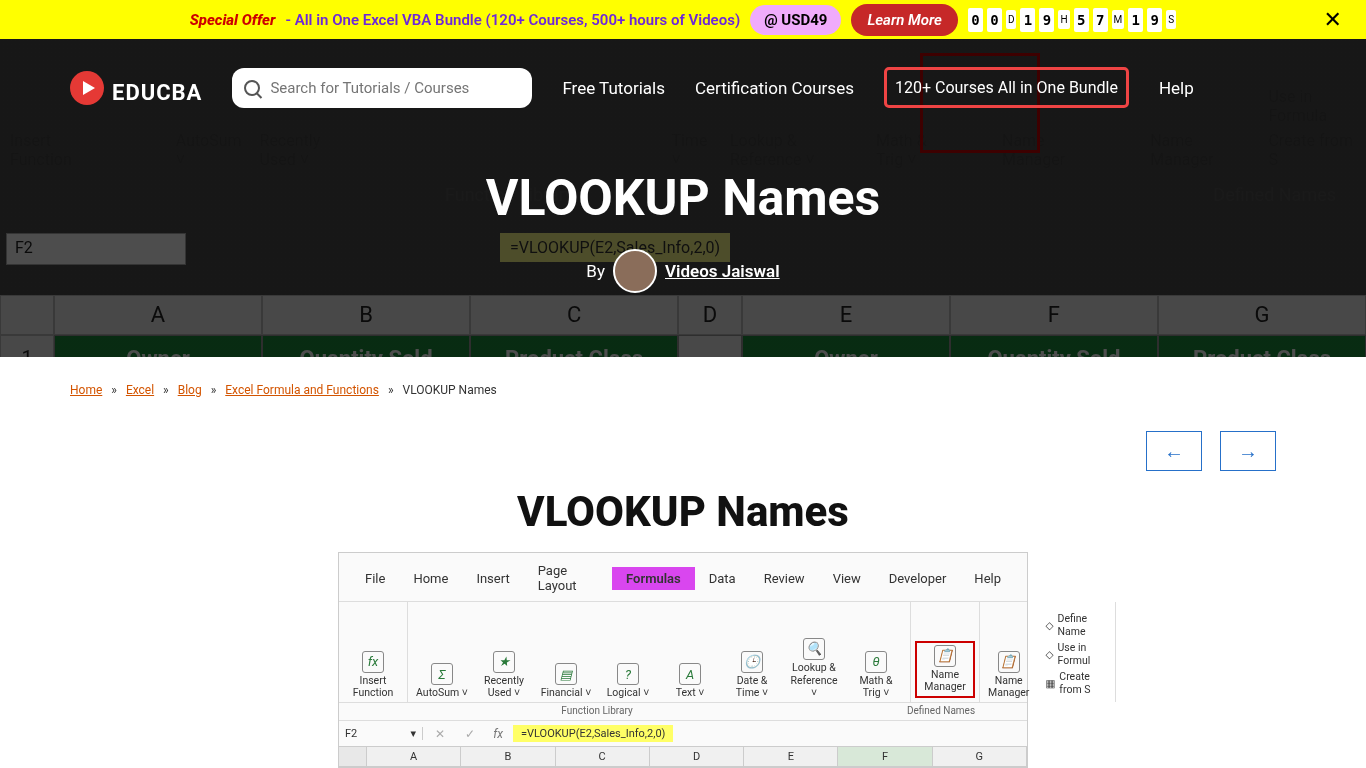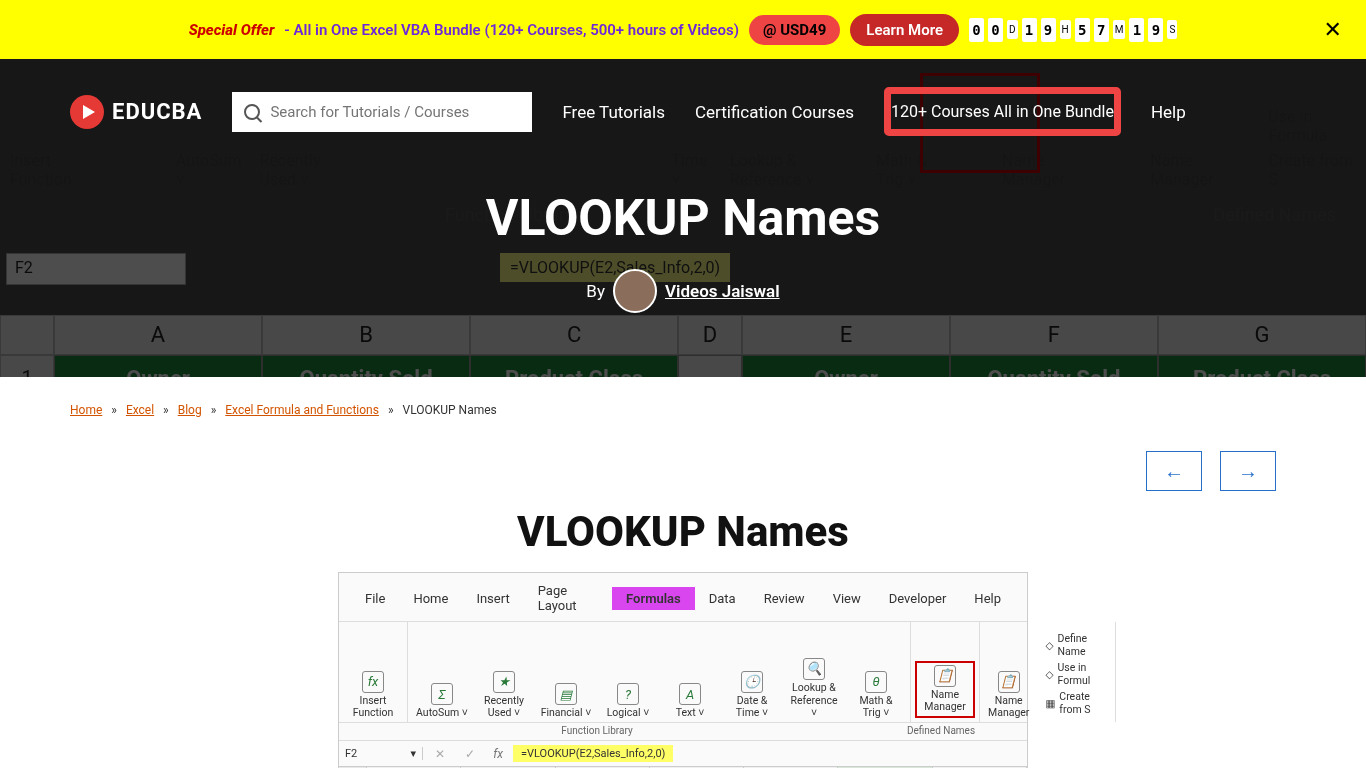--- a/index.html
+++ b/index.html
@@ -1,23 +1,23 @@
 <!DOCTYPE html>
 <html><head>
 <meta charset="utf-8">
 <style>
   * { margin: 0; padding: 0; box-sizing: border-box; font-family: -apple-system, BlinkMacSystemFont, "Segoe UI", Roboto, Arial, sans-serif; }
   body { background: #fff; }
   
   
-  .promo { background: #ffff00; height: 59px; display: flex; align-items: center; justify-content: center; gap: 10px; font-size: 15px; position: relative; }
+  .promo { background: #ffff00; height: 39px; display: flex; align-items: center; justify-content: center; gap: 10px; font-size: 15px; position: relative; }
   .promo .special { color: #c00; font-weight: 800; font-style: italic; }
   .promo .desc { color: #6d28d9; font-weight: 600; }
-  .promo .price-pill { background: #ef4444; border-radius: 20px; padding: 6px 14px; font-weight: 700; color: #000; }
-  .promo .learn-btn { background: #c62828; color: #fff; border-radius: 20px; padding: 7px 16px; font-weight: 600; cursor: pointer; }
+  .promo .price-pill { background: #f0abfc; border-radius: 20px; padding: 6px 14px; font-weight: 700; color: #000; }
+  .promo .learn-btn { background: #c62828; color: #fff; border-radius: 20px; padding: 7px 16px; font-weight: 600; cursor: pointer; font-style: italic; }
   .promo .countdown { display: flex; gap: 4px; align-items: center; }
   .promo .cd-box { background: #fff; color: #000; padding: 4px 1px; font-weight: 700; font-family: monospace; font-size: 14px; border-radius: 2px; min-width: 15px; text-align: center; }
   .promo .cd-unit { background: #fff; color: #000; padding: 4px 2px; font-size: 10px; border-radius: 2px; }
   .promo .close-x { position: absolute; right: 24px; color: #000; font-size: 22px; cursor: pointer; }
   
   
   .hero { position: relative; height: 318px; overflow: hidden; }
   .hero-bg { position: absolute; inset: 0; background: #2a2a2a; }
   .hero-overlay { position: absolute; inset: 0; background: linear-gradient(rgba(0,0,0,0.45),rgba(0,0,0,0.45)); }
   
@@ -30,29 +30,29 @@
   .faux-bar { position:absolute;left:0;right:0;top:190px;height:40px;display:flex;align-items:center; }
   .faux-cell { background:#fff;border:1px solid #aaa;width:180px;height:32px;margin-left:6px;padding:4px 8px;color:#222; }
   .faux-formula { background:#ffff8a;position:absolute;left:500px;top:194px;padding:5px 10px;color:#333;font-size:16px; }
   .faux-headers { position:absolute;left:0;right:0;top:256px;height:40px;display:flex;color:#222;font-size:22px; }
   .faux-col { flex:1;text-align:center;border:1px solid #bbb;background:#eee;line-height:38px; }
   .faux-row2 { position:absolute;left:0;right:0;top:296px;height:46px;display:flex; }
   .faux-th { flex:1;text-align:center;background:#1a8f3c;color:#fff;font-size:22px;font-weight:700;line-height:46px;border:1px solid #999; }
   .faux-rownum { width:54px;background:#eee;border:1px solid #bbb;text-align:center;line-height:44px;color:#222;font-size:20px; }
   
   .nav { position: absolute; top: 28px; left: 0; right: 0; display: flex; align-items: center; padding: 0 70px; gap: 30px; z-index: 5; }
-  .logo { display: flex; align-items: center; gap: 8px; color: #fff; font-weight: 700; font-size: 22px; letter-spacing: 1px; }
+  .logo { display: flex; align-items: flex-end; gap: 8px; color: #fff; font-weight: 700; font-size: 22px; letter-spacing: 1px; }
   .logo-icon { width: 34px; height: 34px; background: #e53935; border-radius: 50%; display:flex;align-items:center;justify-content:center; }
   .logo-icon::before { content: ""; border-left: 12px solid #fff; border-top: 7px solid transparent; border-bottom: 7px solid transparent; margin-left:3px; }
-  .search-wrap { background: #fff; border-radius: 0; display: flex; align-items: center; padding: 0 12px; height: 40px; width: 300px; }
+  .search-wrap { background: #fff; border-radius: 12px; display: flex; align-items: center; padding: 0 12px; height: 40px; width: 300px; }
   .search-wrap input { border: none; outline: none; font-size: 15px; flex: 1; }
   .search-icon { width:16px;height:16px;border:2px solid #555;border-radius:50%;position:relative;margin-right:10px; }
   .search-icon::after { content:"";position:absolute;width:2px;height:7px;background:#555;transform:rotate(-45deg);bottom:-5px;right:-2px; }
   .nav-link { color: #fff; font-size: 17px; cursor: pointer; }
-  .nav-btn { border: 7px solid #ef4444; color: #fff; padding: 8px 0; border-radius: 5px; font-size: 16px; cursor:pointer; }
+  .nav-btn { border: 3px solid #ef4444; color: #fff; padding: 8px 8px; border-radius: 5px; font-size: 16px; cursor:pointer; }
   
   .hero-title { position: absolute; left:0;right:0; top: 130px; text-align: center; color: #fff; font-size: 50px; font-weight: 700; z-index: 4; }
   .byline { position: absolute; left:0;right:0; top: 210px; display:flex;align-items:center;justify-content:center;gap:8px;color:#fff;z-index:4;font-size:17px; }
   .avatar { width:44px;height:44px;border-radius:50%;background:#8a6d5a;border:2px solid #fff; }
   .author-link { color:#fff;text-decoration:underline;font-weight:600; }
   
   
   .crumbs { padding: 26px 70px 10px; font-size: 12px; color: #333; }
   .crumbs a { color: #d35400; text-decoration: underline; }
   .crumbs .sep { margin: 0 6px; color: #333; }

